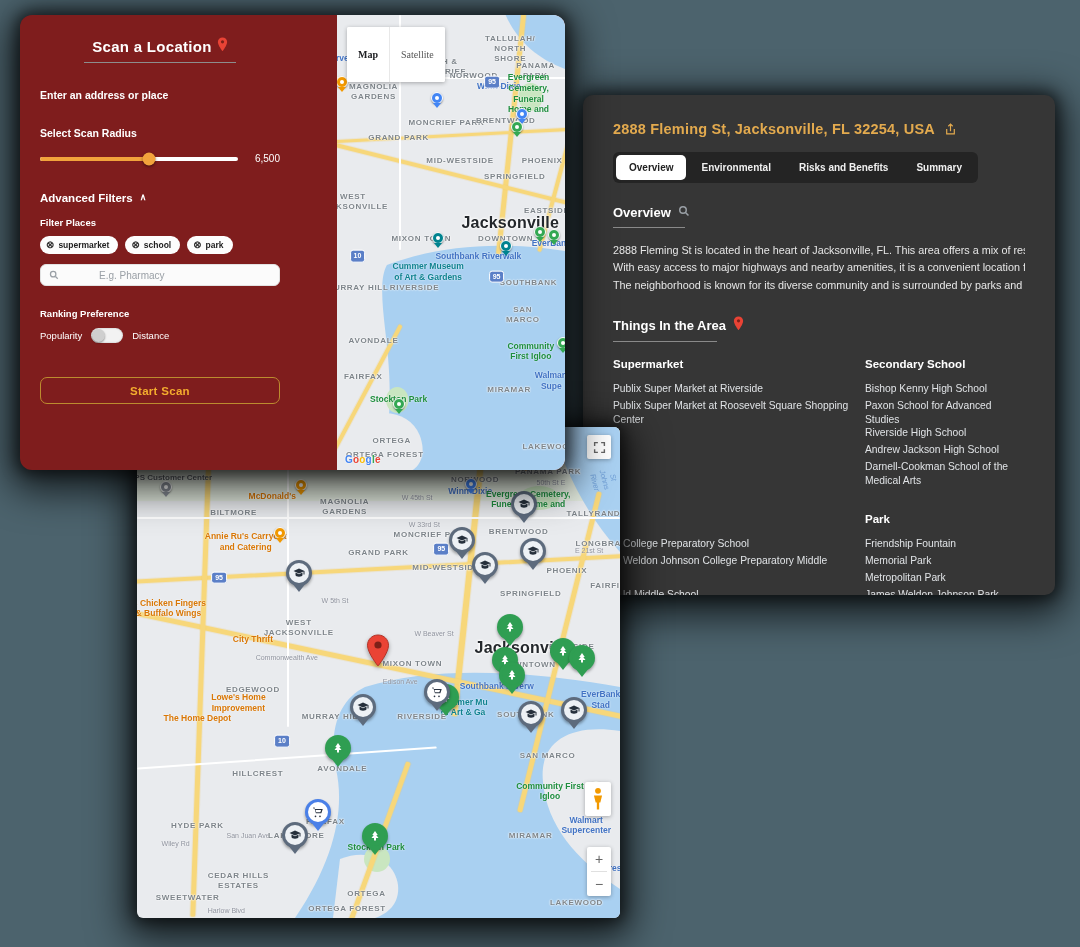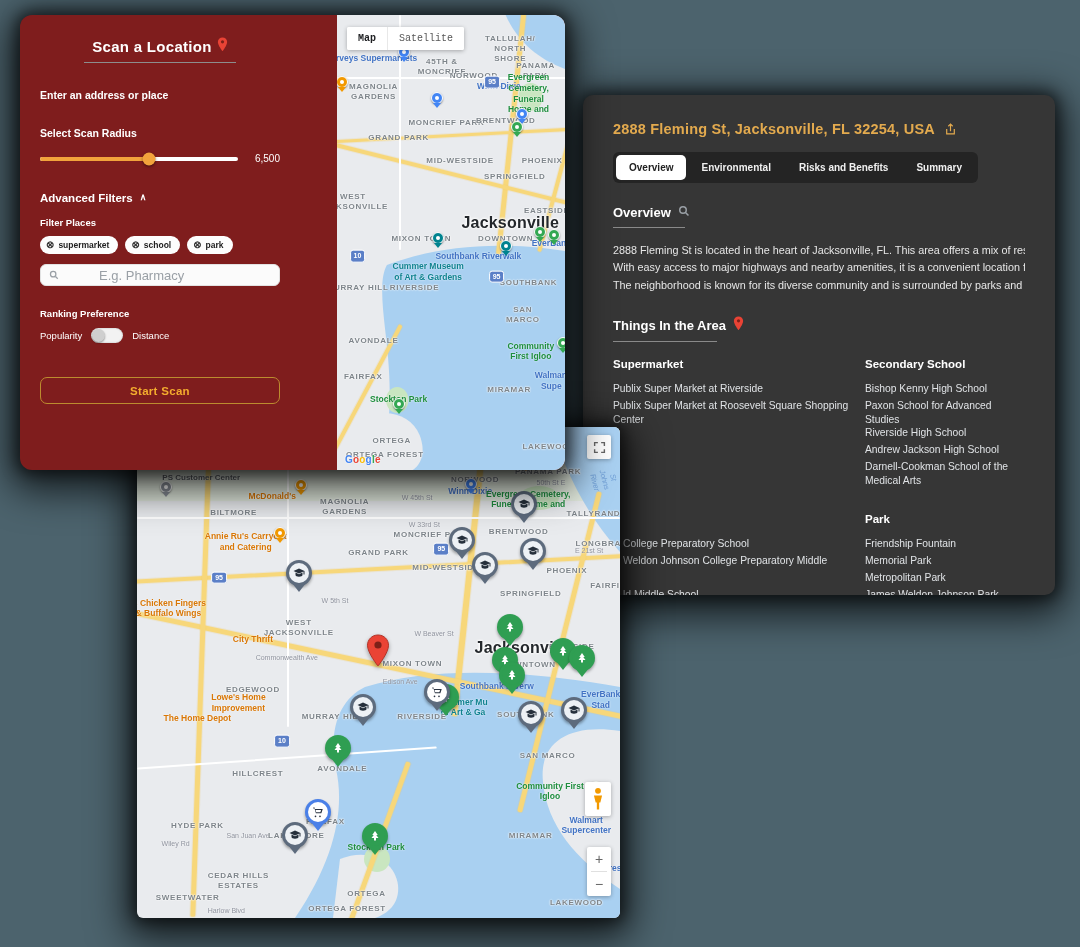--- a/index.html
+++ b/index.html
@@ -24,21 +24,21 @@
   .slider-fill { position:absolute; left:0; top:0; height:4px; border-radius:3px; background:#f2a33c; }
   .slider-knob { position:absolute; top:50%; width:13px; height:13px; border-radius:50%; background:#f2a33c; transform:translate(-50%,-50%); box-shadow:0 1px 3px rgba(0,0,0,.5); }
   .slider-value { font-size:10px; color:#fff; min-width:30px; text-align:right; }
   .adv-row { margin-top:28px; font-size:11.5px; font-weight:bold; display:flex; align-items:center; gap:7px; cursor:pointer; }
   .chev { font-size:9px; transform:translateY(-1px); }
   .small-label { font-size:9.5px; font-weight:bold; margin:13px 0 8px; }
   .chips { display:flex; gap:7px; flex-wrap:wrap; }
   .chip { background:#fdfdfd; color:#222; border-radius:10px; height:18px; display:inline-flex; align-items:center; gap:4px; padding:0 9px 0 6px; font-size:8.5px; font-weight:bold; }
   .chip-x { font-size:10px; color:#333; line-height:1; }
   .chip-input { margin-top:10px; width:100%; height:22px; background:#fbfbfb; border:1px solid #e2e2e2; border-radius:6px; display:flex; align-items:center; gap:6px; padding:0 8px; }
-  .chip-input .ph { color:#9aa0a6; font-size:13px;padding-left:34px; }
+  .chip-input .ph { color:#9aa0a6; font-size:10px;padding-left:34px; }
   .toggle-row { display:flex; align-items:center; gap:9px; font-size:9.5px; margin-top:9px; }
   .toggle { width:32px; height:15px; border-radius:9px; background:#f2f2f2; position:relative; box-shadow:inset 0 0 2px rgba(0,0,0,.25); }
   .toggle-knob { position:absolute; left:1px; top:1px; width:13px; height:13px; border-radius:50%; background:#cfcfcf; box-shadow:0 1px 2px rgba(0,0,0,.4); }
   .start-btn { margin-top:34px; width:100%; height:27px; background:transparent; border:1.5px solid #bc8c2f; border-radius:7px; color:#f3ac2e; font-weight:bold; font-size:11.5px; display:flex; align-items:center; justify-content:center; letter-spacing:.3px; cursor:pointer; }
 
   
   .gmap { position:relative; background:#e9ebee; overflow:hidden; }
   .map-area-top { flex:1; height:100%; }
   .gmap svg.water { position:absolute; inset:0; width:100%; height:100%; }
   .greenband { position:absolute; left:0; top:0; width:100%; height:15%; background:#dfe9d6; opacity:.65; }
@@ -76,21 +76,21 @@
   .poi::after { content:""; position:absolute; left:50%; top:10px; transform:translateX(-50%); border:4px solid transparent; border-top-width:5px; border-bottom:0; }
   .poi i { position:absolute; left:50%; top:50%; width:4px; height:4px; border-radius:50%; background:#fff; transform:translate(-50%,-50%); }
   .poi-blue { background:#4285f4; } .poi-blue::after{ border-top-color:#4285f4; }
   .poi-green { background:#34a853; } .poi-green::after{ border-top-color:#34a853; }
   .poi-orange { background:#f29900; } .poi-orange::after{ border-top-color:#f29900; }
   .poi-teal { background:#00838f; } .poi-teal::after{ border-top-color:#00838f; }
   .poi-gray { background:#8a8f98; } .poi-gray::after{ border-top-color:#8a8f98; }
 
   
   .mapsat { position:absolute; left:10px; top:12px; z-index:6; display:flex; background:#fff; border-radius:2px; box-shadow:0 1px 4px rgba(0,0,0,.3); overflow:hidden; }
-  .mapsat button { border:0; background:#fff; font-family:Liberation Mono, monospace; padding:6px 11px; font-size:10px; cursor:pointer; }
+  .mapsat button { border:0; background:#fff; font-family:Liberation Serif, serif; padding:22px 11px; font-size:10px; cursor:pointer; }
   .mapsat .active { font-weight:bold; color:#202124; }
   .mapsat .idle { color:#565656; border-left:1px solid #e8e8e8; }
   .google-logo { position:absolute; left:8px; bottom:5px; z-index:6; font-size:10px; font-weight:bold; letter-spacing:.2px; text-shadow:0 0 2px #fff; }
   .ctl { position:absolute; z-index:6; background:#fff; border-radius:2px; box-shadow:0 1px 4px rgba(0,0,0,.3); display:flex; align-items:center; justify-content:center; cursor:pointer; }
   .ctl-full { right:9px; top:8px; width:24px; height:24px; }
   .ctl-peg { right:9px; top:355px; width:26px; height:34px; }
   .ctl-zoom { right:9px; top:420px; width:24px; height:49px; flex-direction:column; }
   .ctl-zoom .zbtn { width:100%; height:24px; display:flex; align-items:center; justify-content:center; font-size:14px; color:#666; cursor:pointer; }
   .ctl-zoom .zdiv { width:16px; height:1px; background:#e0e0e0; }
 
@@ -216,21 +216,21 @@
       <div class="road" style="left:-20px;top:140px;width:520px;height:4px;transform:rotate(-3deg)"></div>
       <div class="road" style="left:-40px;top:235px;width:560px;height:5px;transform:rotate(12deg)"></div>
       <div class="road" style="left:420px;top:60px;width:5px;height:330px;transform:rotate(14deg)"></div>
       <div class="road" style="left:62px;top:-10px;width:5px;height:500px;transform:rotate(2deg)"></div>
       <div class="road" style="left:240px;top:330px;width:5px;height:170px;transform:rotate(20deg)"></div>
       <div class="road white" style="left:0;top:90px;width:483px;height:2px"></div>
       <div class="road white" style="left:150px;top:0;width:2px;height:300px"></div>
       <div class="road white" style="left:0;top:330px;width:300px;height:2px;transform:rotate(-4deg)"></div>
     </div>
     <div id="bottom-map-layer">
-        <div class="map-label lb-place" style="left: 7.5%; top: 10.3%; margin-left: 28px;">PS Customer Center</div>
+        <div class="map-label lb-place" style="left: 7.5%; top: 10.3%;">PS Customer Center</div>
         <div class="map-label lb-poi-orange" style="left: 28%; top: 14%;">McDonald's</div>
         <div class="map-label lb-area" style="left: 43%; top: 16.2%;">MAGNOLIA
 GARDENS</div>
         <div class="map-label lb-poi-blue" style="left: 69%; top: 13.1%;">Winn-Dixie</div>
         <div class="map-label lb-area" style="left: 70%; top: 10.7%;">NORWOOD</div>
         <div class="map-label lb-poi-orange" style="left: 82.8%; top: 7.9%;">Pepe's Hac</div>
         <div class="map-label lb-area" style="left: 85.1%; top: 9.2%;">PANAMA PARK</div>
         <div class="map-label lb-road" style="left: 85.7%; top: 11.4%;">50th St E</div>
         <div class="map-label lb-river" style="left: 96.7%; top: 10.7%; transform: translate(-50%, -50%) rotate(75deg);">St Johns River</div>
         <div class="map-label lb-poi-green" style="left: 81%; top: 14.8%;">Evergreen Cemetery,

